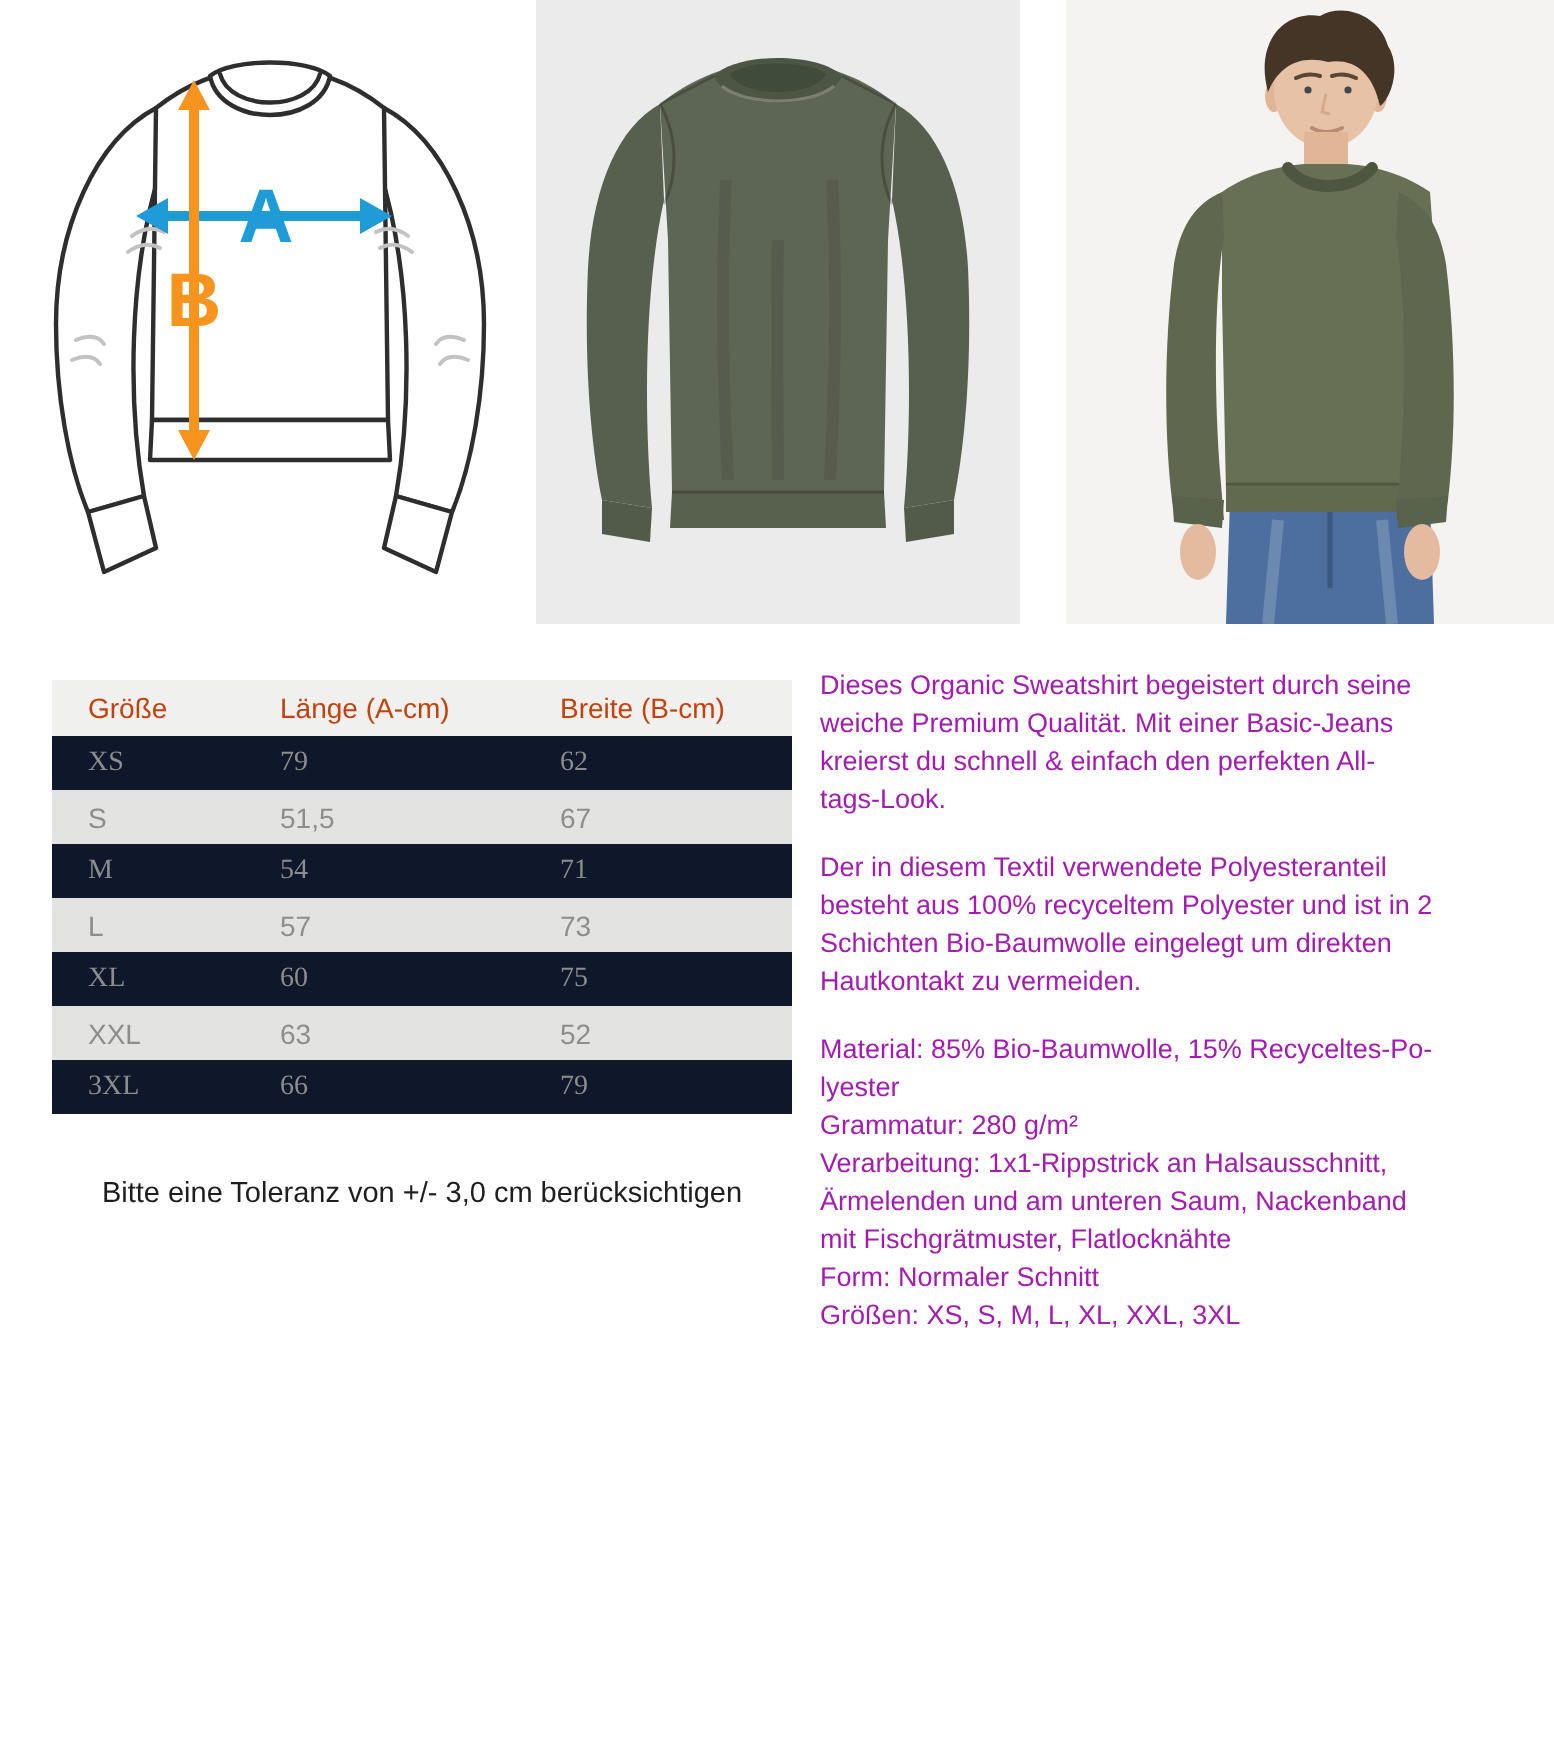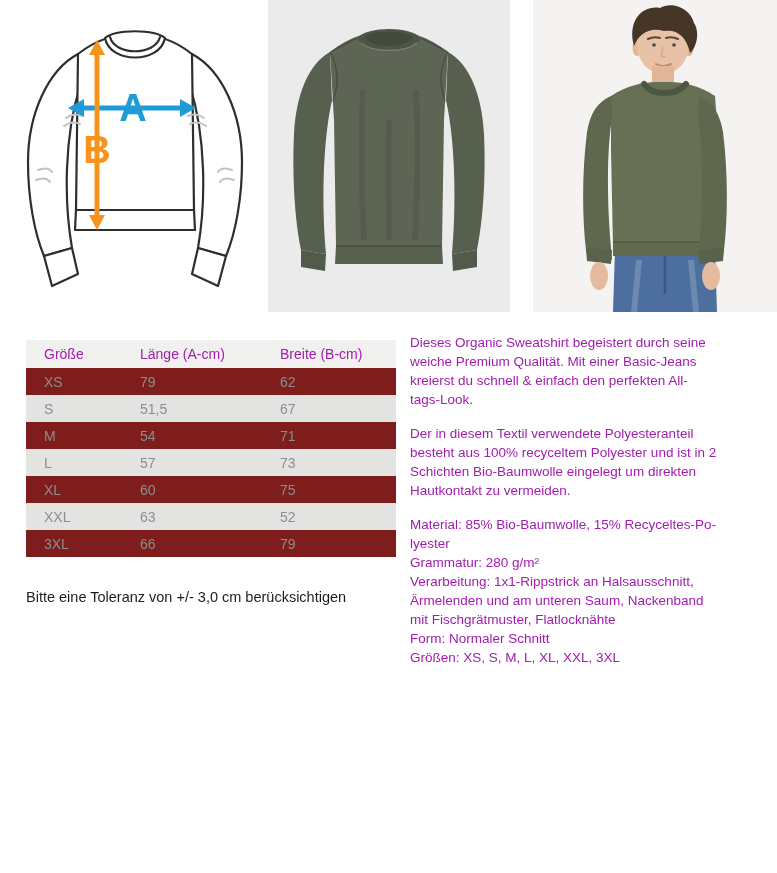--- a/index.html
+++ b/index.html
@@ -14,28 +14,28 @@
   .model-photo  { position:absolute; left:533px; top:0; width:244px; height:312px; background:#f4f3f1; }
   .diagram-wrap svg, .product-photo svg, .model-photo svg { display:block; width:100%; height:100%; }
 
   
   .size-table { position:absolute; left:26px; top:340px; width:370px; }
   .size-table table { border-collapse:collapse; width:370px; table-layout:fixed; }
   .size-table th, .size-table td {
     font-size:14px; font-weight:normal; text-align:left; vertical-align:middle;
     padding:0; color:#8d8d8d; height:27px;
   }
-  .size-table thead th { height:28px; color:#a21caf; background:#f0f0ee; }
+  .size-table thead th { height:28px; color:#c2410c; background:#f0f0ee; }
   .size-table .c1 { padding-left:18px; }
-  tr.row-light td { background:#7f1d1d; }
+  tr.row-light td { background:#0f172a;font-family:Liberation Serif, serif; }
   tr.row-dark  td { background:#e3e3e1; }
 
   .tolerance-note {
     position:absolute; left:26px; top:589px; width:370px;
-    font-size:14.5px; color:#1e1e1e;
+    text-align:center; font-size:14.5px; color:#1e1e1e;
   }
 
   
   .description { position:absolute; left:410px; top:333px; width:360px;
     font-size:13.5px; line-height:19px; color:#a21caf; }
   .description p { margin:0 0 15px 0; white-space:pre-line; }
 
   .svg-text-a, .svg-text-b { font-family:"Liberation Sans", sans-serif; font-weight:bold; }
 </style>
 </head>

